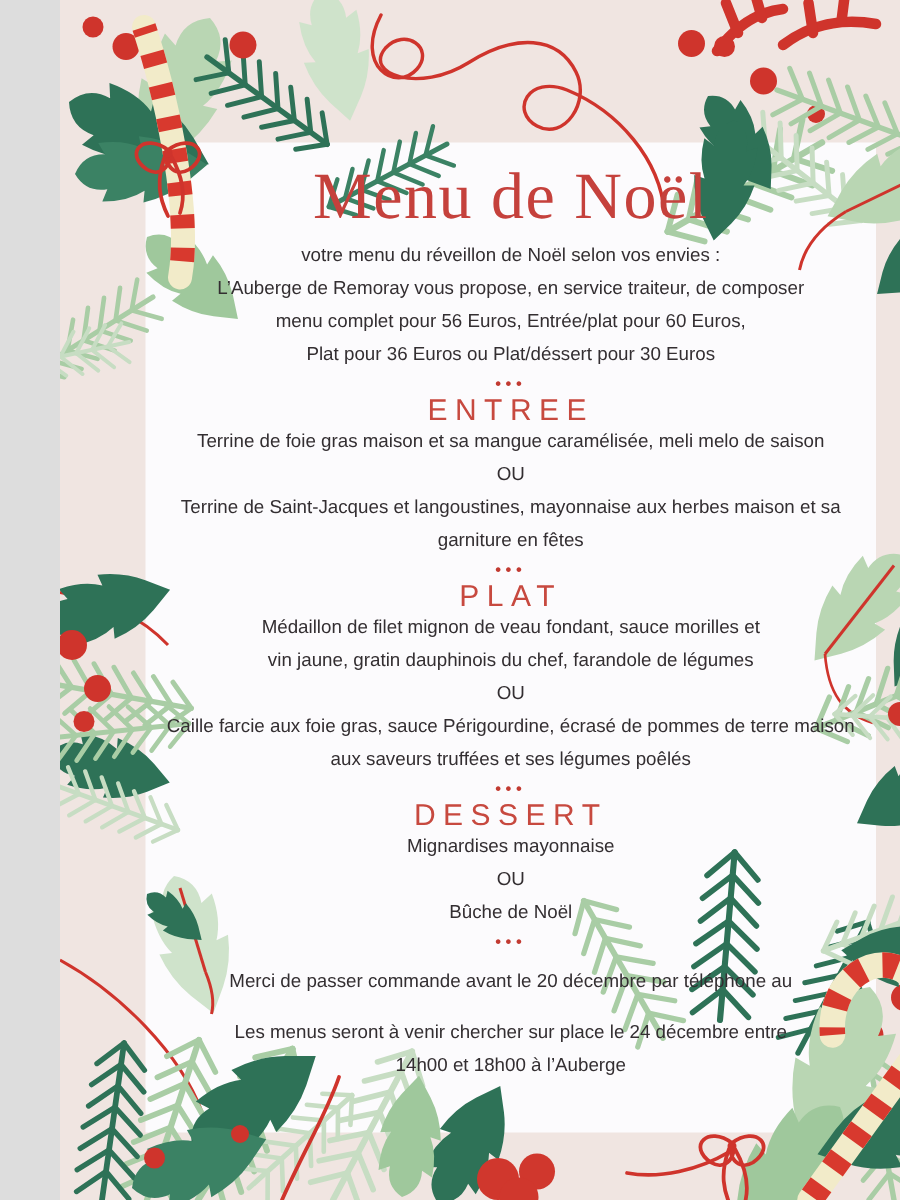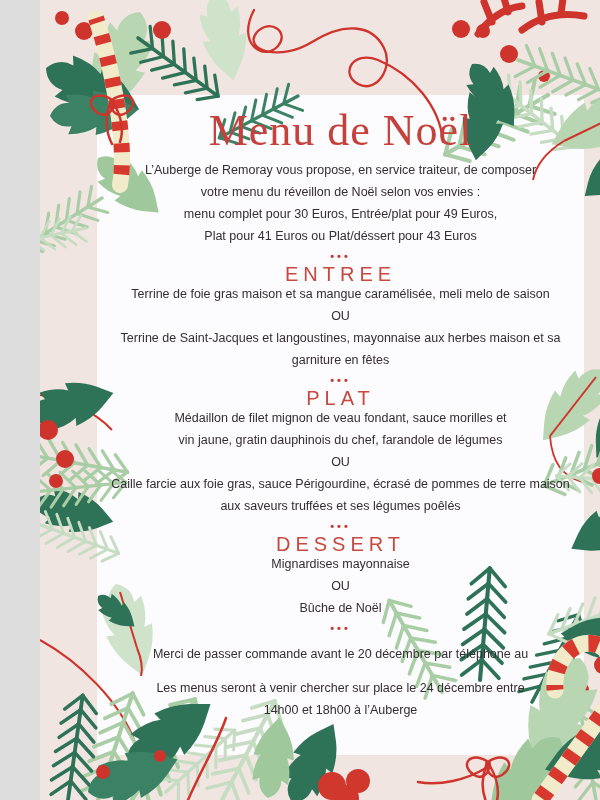--- a/index.html
+++ b/index.html
@@ -192,24 +192,24 @@
       <path d="M446,768 C426,780 400,786 378,782" stroke="#cf342c" stroke-width="2.5" fill="none" stroke-linecap="round"></path>
       <path d="M600,745 C585,760 580,775 588,795" stroke="#cf342c" stroke-width="2" fill="none" stroke-linecap="round"></path>
     </g>
   </svg>
 
   <div class="content">
 
     <h1 class="title">Menu de Noël</h1>
 
     <div class="intro">
+      <div class="line">votre menu du réveillon de Noël selon vos envies :</div>
       <div class="line">L’Auberge de Remoray vous propose, en service traiteur, de composer</div>
-      <div class="line">votre menu du réveillon de Noël selon vos envies :</div>
-      <div class="line">menu complet pour 30 Euros, Entrée/plat pour 49 Euros,</div>
-      <div class="line">Plat pour 41 Euros ou Plat/déssert pour 43 Euros</div>
+      <div class="line">menu complet pour 56 Euros, Entrée/plat pour 60 Euros,</div>
+      <div class="line">Plat pour 36 Euros ou Plat/déssert pour 30 Euros</div>
     </div>
 
     <div class="dots">•••</div>
 
     <div>
       <div class="heading">ENTREE</div>
       <div class="line">Terrine de foie gras maison et sa mangue caramélisée, meli melo de saison</div>
       <div class="line">OU</div>
       <div class="line">Terrine de Saint-Jacques et langoustines, mayonnaise aux herbes maison et sa</div>
       <div class="line">garniture en fêtes</div>

